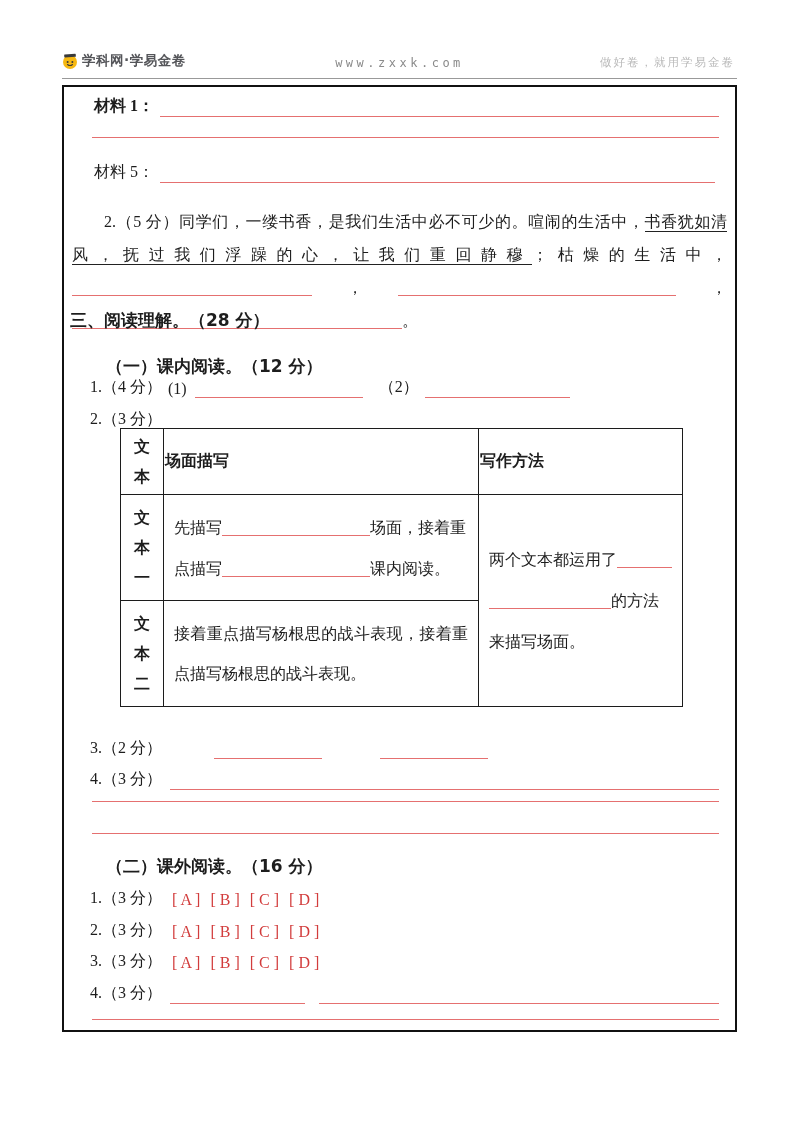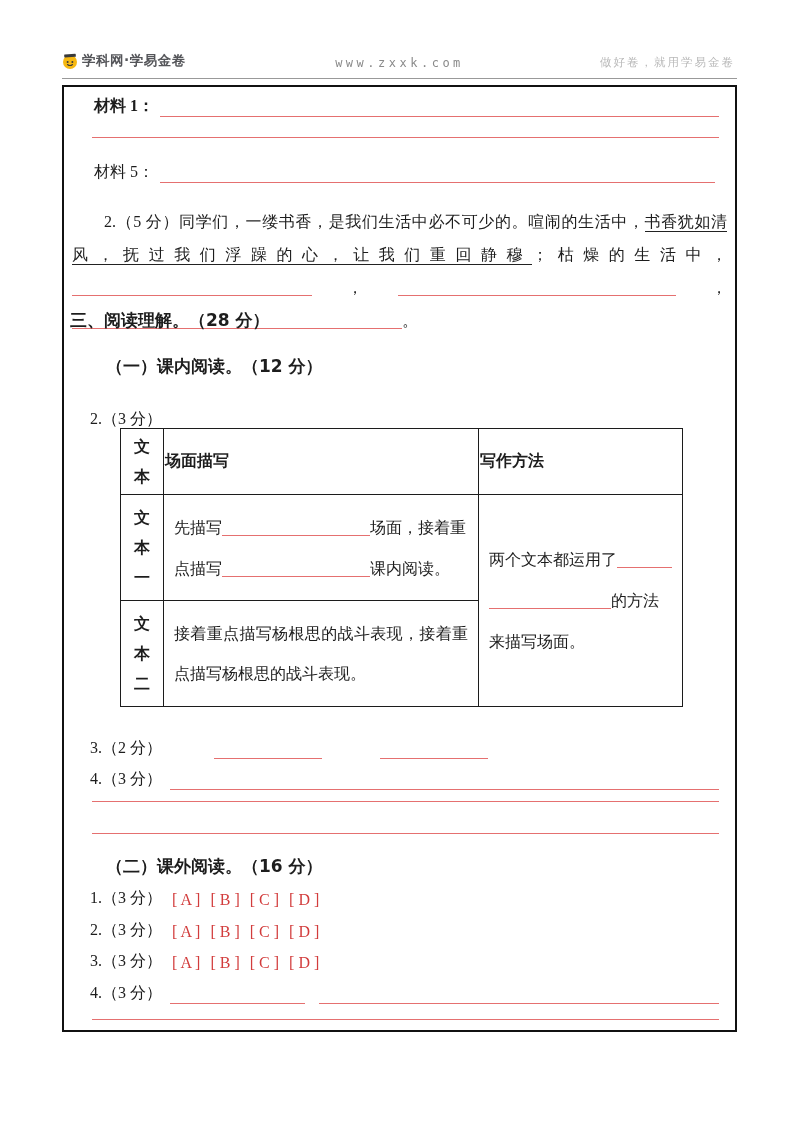--- a/index.html
+++ b/index.html
@@ -92,20 +92,27 @@
       <span class="blank fill gap6"></span>
     </div>
 
     <div class="para" style="top:118px;">
       <span>2.（5 分）同学们，一缕书香，是我们生活中必不可少的。喧闹的生活中，</span><span class="u-black">书香犹如清风，抚过我们浮躁的心，让我们重回静穆</span><span>；枯燥的生活中，</span><span class="iblank bw240"></span><span>，</span><span class="iblank bw278"></span><span>，</span><span class="iblank bw330"></span><span>。</span>
     </div>
 
     <div class="h1" style="top:222px;left:6px;">三、阅读理解。（28 分）</div>
     <div class="h1" style="top:256px;left:42px;margin-top:12px;">（一）课内阅读。（12 分）</div>
 
+    <div class="row" style="top:287px;left:26px;">
+      <span class="lbl">1.（4 分）</span>
+      <span class="lbl gap6">(1)</span>
+      <span class="blank w168 gap8"></span>
+      <span class="lbl gap16">（2）</span>
+      <span class="blank w145 gap6"></span>
+    </div>
 
     <div class="row" style="top:319px;left:26px;">
       <span class="lbl">2.（3 分）</span>
     </div>
 
     <table class="grid">
       <colgroup>
           <col style="width:43px">
           <col style="width:315px">
           <col style="width:199px">

